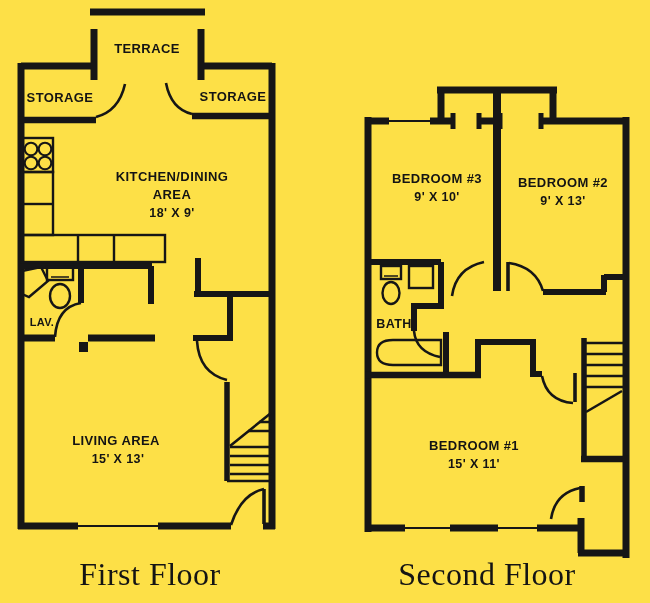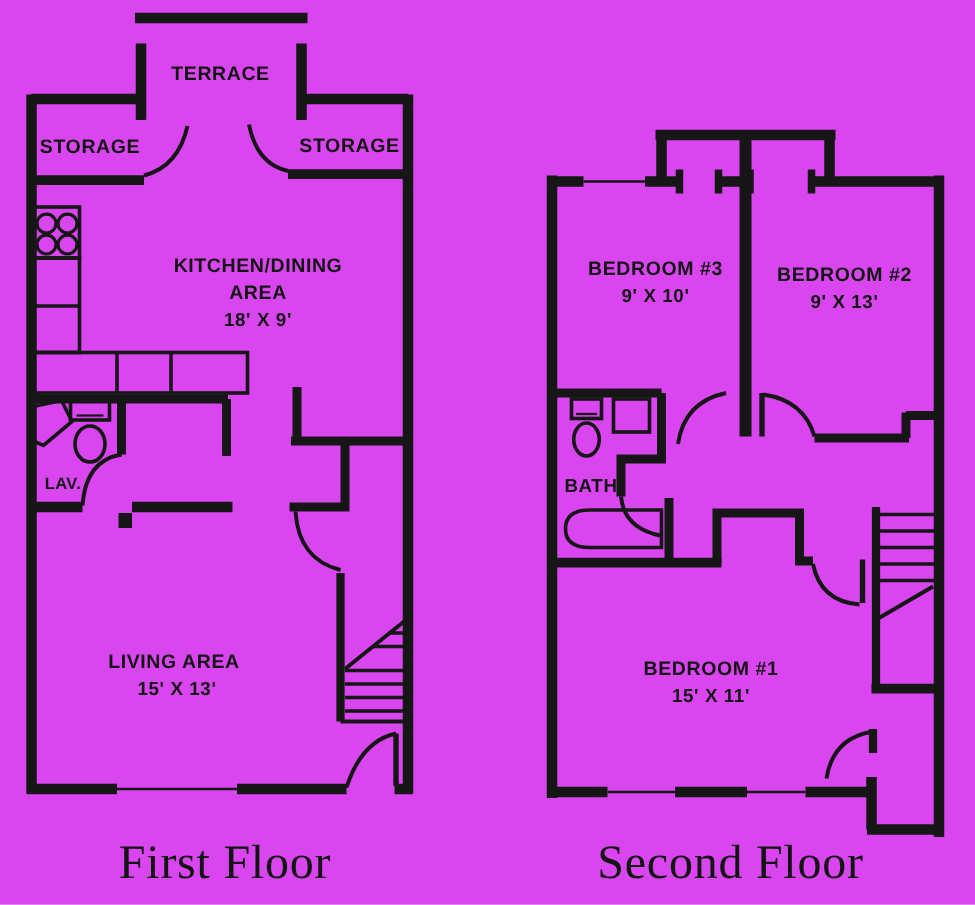--- a/index.html
+++ b/index.html
@@ -1,18 +1,18 @@
 <!DOCTYPE html>
 <html><head>
 <meta charset="utf-8">
 <style>
   html,body { margin:0; padding:0; }
   body { background:#e9e9e9; font-family:"Liberation Sans", sans-serif; }
   .stage {
-    position:relative; width:650px; height:603px; background:#d946ef;
+    position:relative; width:650px; height:603px; background:#fde047;
     overflow:hidden;
   }
   svg { display:block; }
   path, rect, circle, ellipse { stroke:#161616; fill:none; }
   .w8  { stroke-width:8; }
   .w7  { stroke-width:7; }
   .w65 { stroke-width:6.5; }
   .w6  { stroke-width:6; }
   .w55 { stroke-width:5.5; }
   .w5  { stroke-width:5; }

